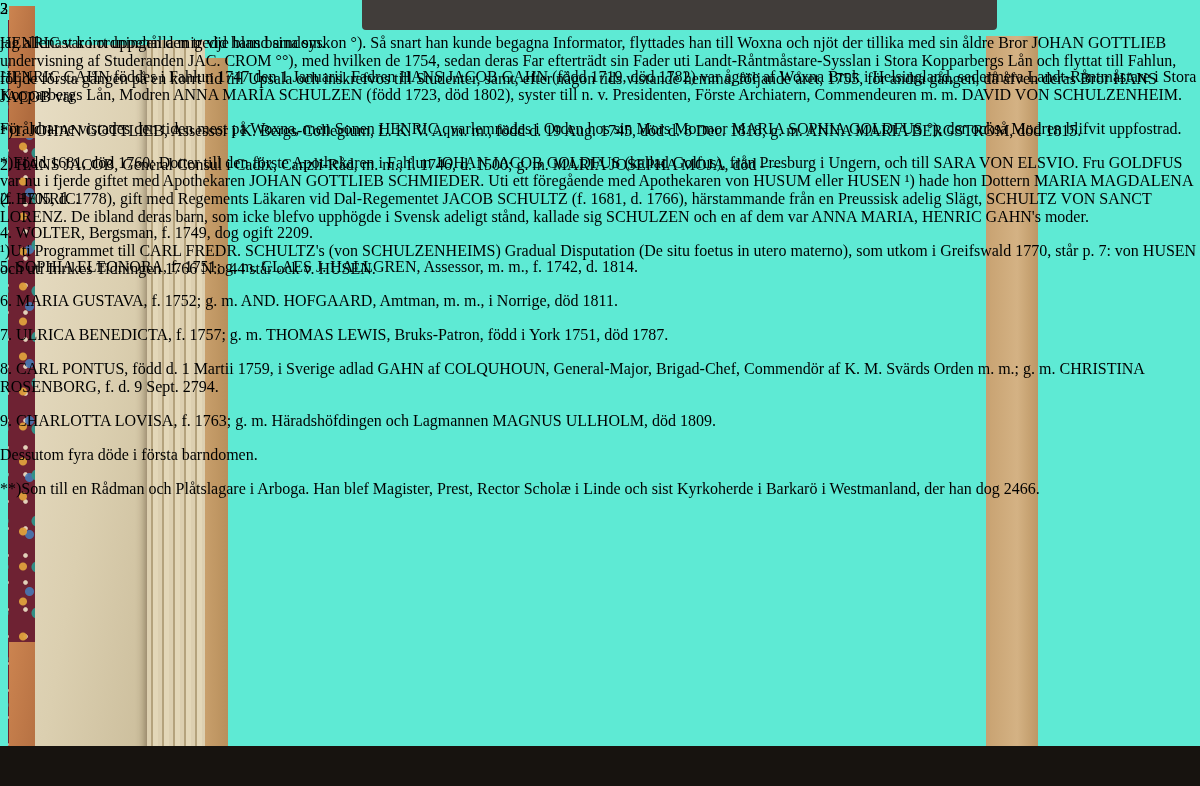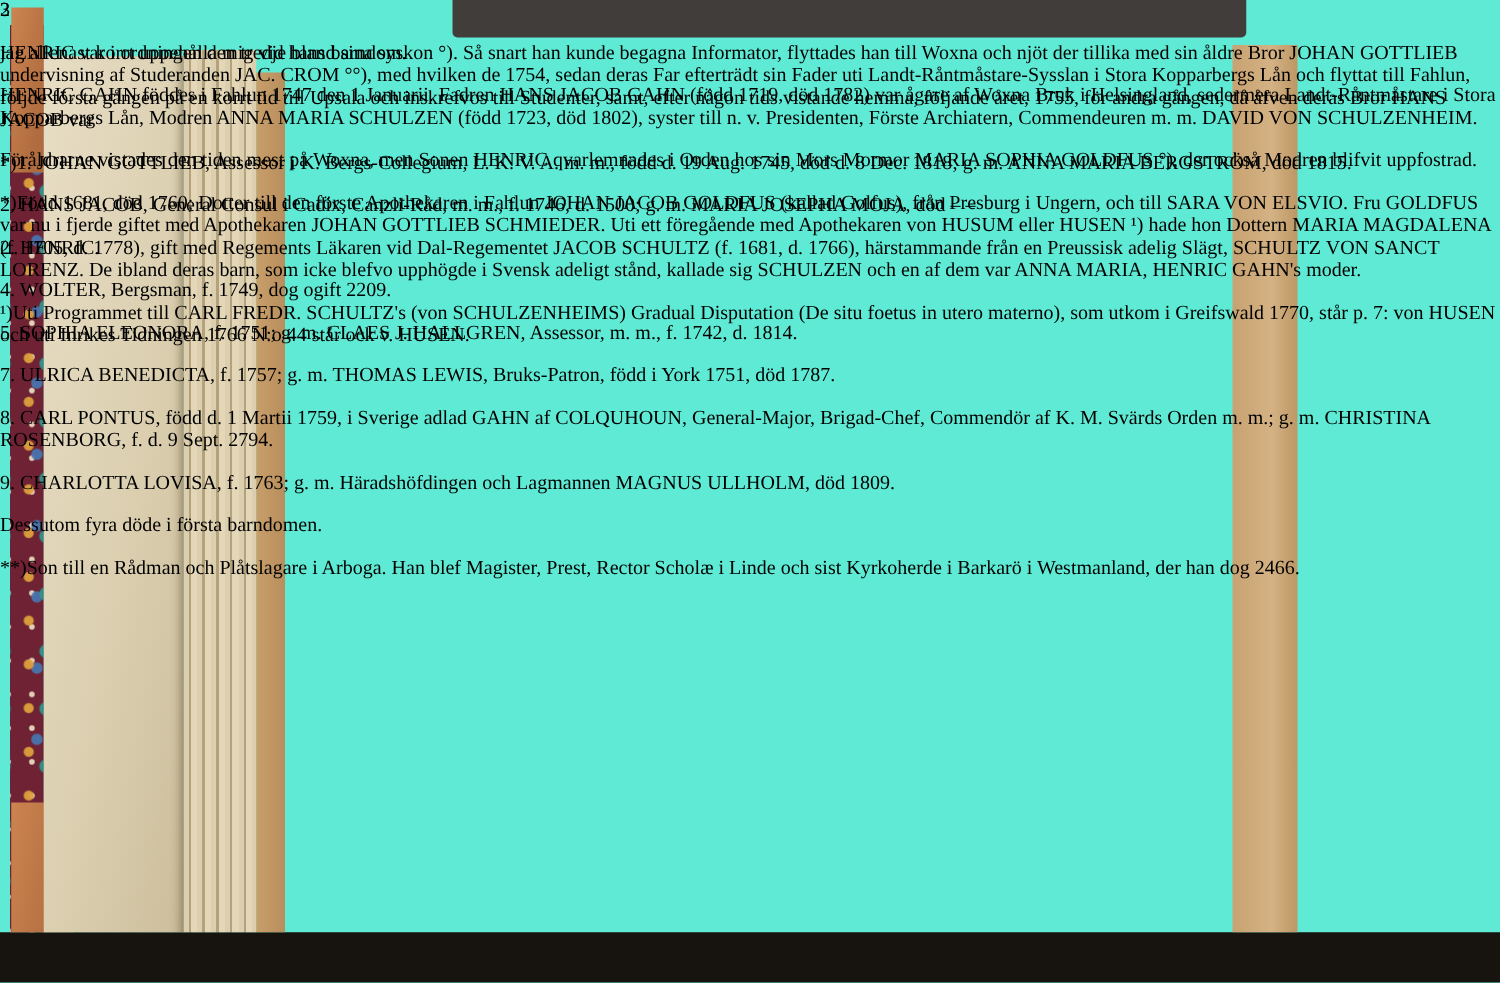--- a/index.html
+++ b/index.html
@@ -139,20 +139,21 @@
       <div class="body body-r">
         <p>HENRIC var i ordningen den tredje bland sina syskon °). Så snart han kunde begagna Informator, flyttades han till Woxna och njöt der tillika med sin åldre Bror JOHAN GOTTLIEB undervisning af Studeranden JAC. CROM °°), med hvilken de 1754, sedan deras Far efterträdt sin Fader uti Landt-Råntmåstare-Sysslan i Stora Kopparbergs Lån och flyttat till Fahlun, följde första gången på en korrt tid till Upsala och inskrefvos till Studenter, samt, efter någon tids vistande hemma, följande året, 1755, för andra gången, då åfven deras Bror HANS JACOB var</p>
       </div>
       <div class="fnrule"></div>
       <div class="footnotes">
         <p class="fn"><span class="fnmark">*)</span><span>1. JOHAN GOTTLIEB, Assessor i K. Bergs-Collegium, L. K. V. A. m. m., född d. 19 Aug. 1745, död d. 8 Dec. 1818; g. m. ANNA MARIA BERGSTRÖM, död 1815.</span></p>
         <p class="fn-item">2. HANS JACOB, General Consul i Cadix, Canzli-Råd, m. m., f. 1746, d. 1500; g. m. MARIA JOSEPHA MOJA, död – –</p>
         <p class="fn-item">2. HENRIC.</p>
         <p class="fn-item">4. WOLTER, Bergsman, f. 1749, dog ogift 2209.</p>
         <p class="fn-item">5. SOPHIA ELEONORA, f. 1751; g. m. CLAES J. HALLGREN, Assessor, m. m., f. 1742, d. 1814.</p>
+        <p class="fn-item">6. MARIA GUSTAVA, f. 1752; g. m. AND. HOFGAARD, Amtman, m. m., i Norrige, död 1811.</p>
         <p class="fn-item">7. ULRICA BENEDICTA, f. 1757; g. m. THOMAS LEWIS, Bruks-Patron, född i York 1751, död 1787.</p>
         <p class="fn-item">8. CARL PONTUS, född d. 1 Martii 1759, i Sverige adlad GAHN af COLQUHOUN, General-Major, Brigad-Chef, Commendör af K. M. Svärds Orden m. m.; g. m. CHRISTINA ROSENBORG, f. d. 9 Sept. 2794.</p>
         <p class="fn-item">9. CHARLOTTA LOVISA, f. 1763; g. m. Häradshöfdingen och Lagmannen MAGNUS ULLHOLM, död 1809.</p>
         <p class="fn-item">Dessutom fyra döde i första barndomen.</p>
         <p class="fn"><span class="fnmark">**)</span><span>Son till en Rådman och Plåtslagare i Arboga. Han blef Magister, Prest, Rector Scholæ i Linde och sist Kyrkoherde i Barkarö i Westmanland, der han dog 2466.</span></p>
       </div>
     </div>
   </div>
 
   <div class="abs gutter"></div>

